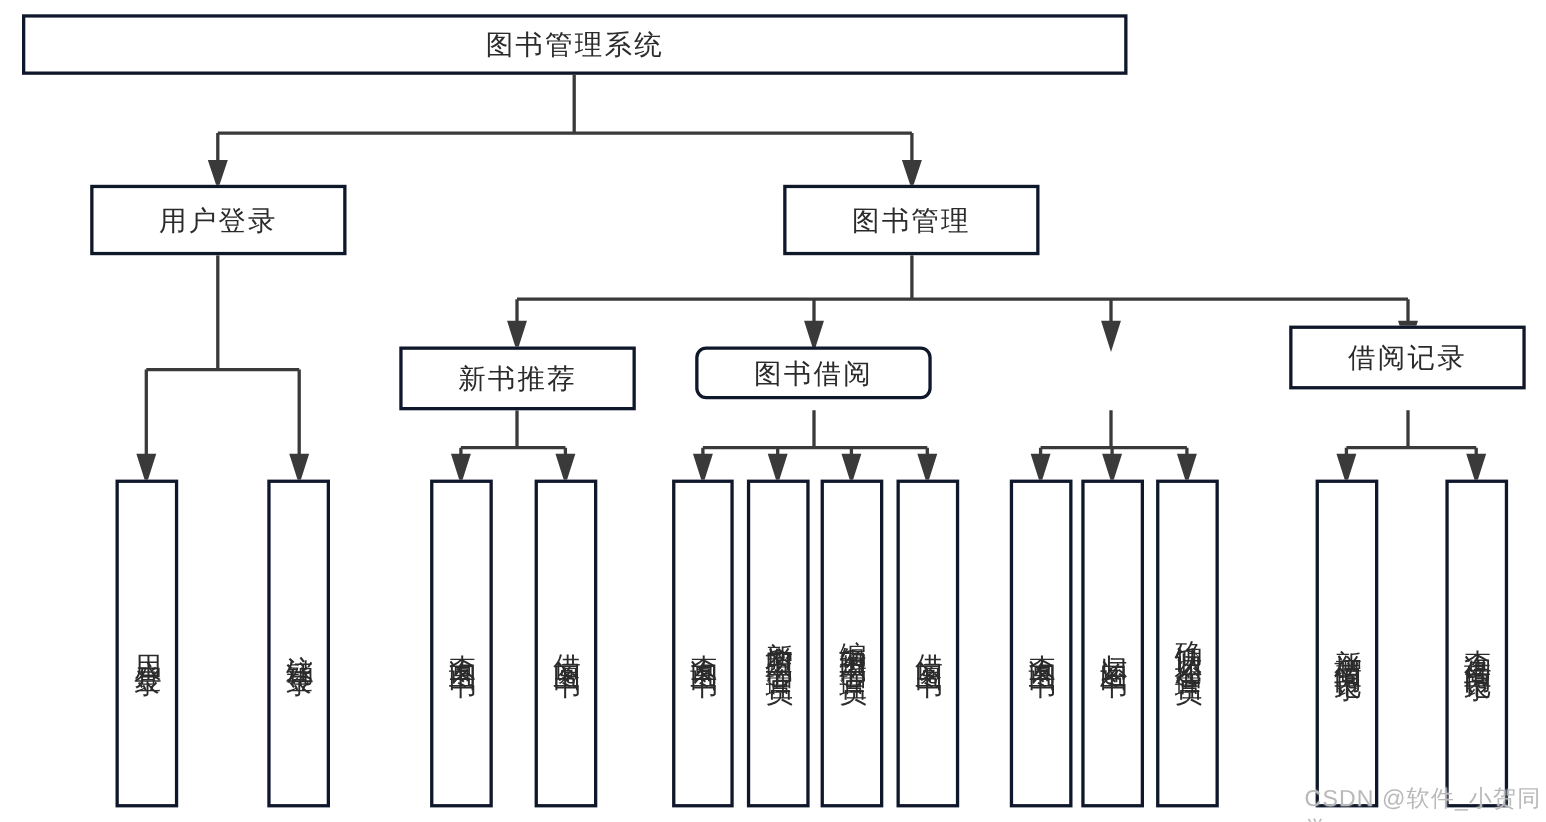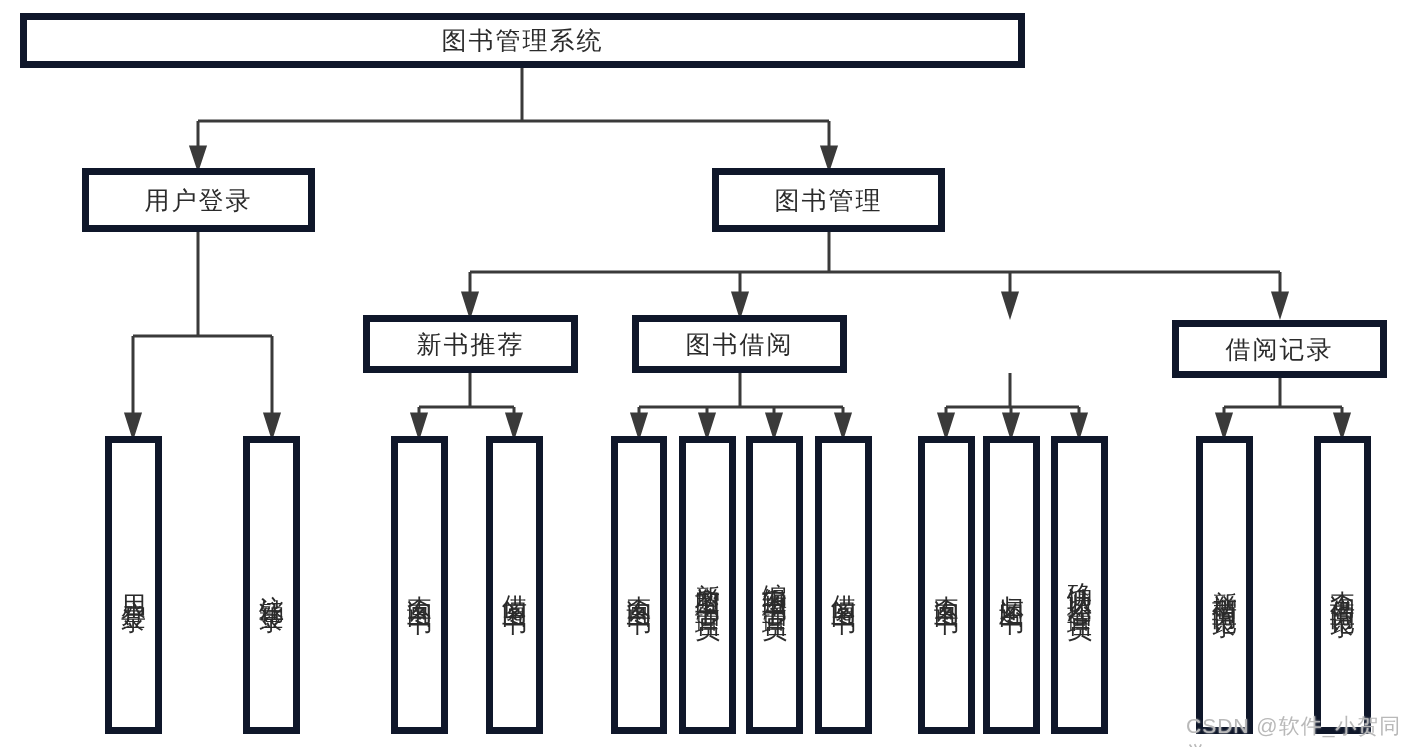--- a/index.html
+++ b/index.html
@@ -20,21 +20,21 @@
     width: 1405px; height: 747px;
   }
   svg.connectors {
     position: absolute;
     left: 0; top: 0;
     pointer-events: none;
   }
   .node {
     position: absolute;
     box-sizing: border-box;
-    border: 7px solid #0f172a;
+    border: 3px solid #0f172a;
     background: #ffffff;
     display: flex;
     align-items: center;
     justify-content: center;
     color: #2b2b2b;
     font-size: 25px;
     letter-spacing: 2px;
     white-space: nowrap;
   }
   .node.vertical span {
@@ -116,24 +116,24 @@
   <div class="node" style="left:82px; top:168px; width:233px; height:64px;">
     <span>用户登录</span>
   </div>
   <div class="node" style="left:363px; top:315px; width:215px; height:58px;">
     <span>新书推荐</span>
   </div>
 
   <div class="node" style="left:712px; top:168px; width:233px; height:64px;">
     <span>图书管理</span>
   </div>
-  <div class="node" style="left:632px; top:315px; width:215px; height:58px;">
+  <div class="node" style="left:632px; top:315px; width:215px; height:48px;border-radius:10px;">
     <span>图书借阅</span>
   </div>
-  <div class="node" style="left:1172px; top:320px; width:215px; height:58px;">
+  <div class="node" style="left:1172px; top:296px; width:215px; height:58px;">
     <span>借阅记录</span>
   </div>
 
   <div class="node vertical" style="left:105px; top:436px; width:57px; height:298px;">
     <span>用户登录</span>
   </div>
   <div class="node vertical" style="left:243px; top:436px; width:57px; height:298px;">
     <span>注销登录</span>
   </div>
 

